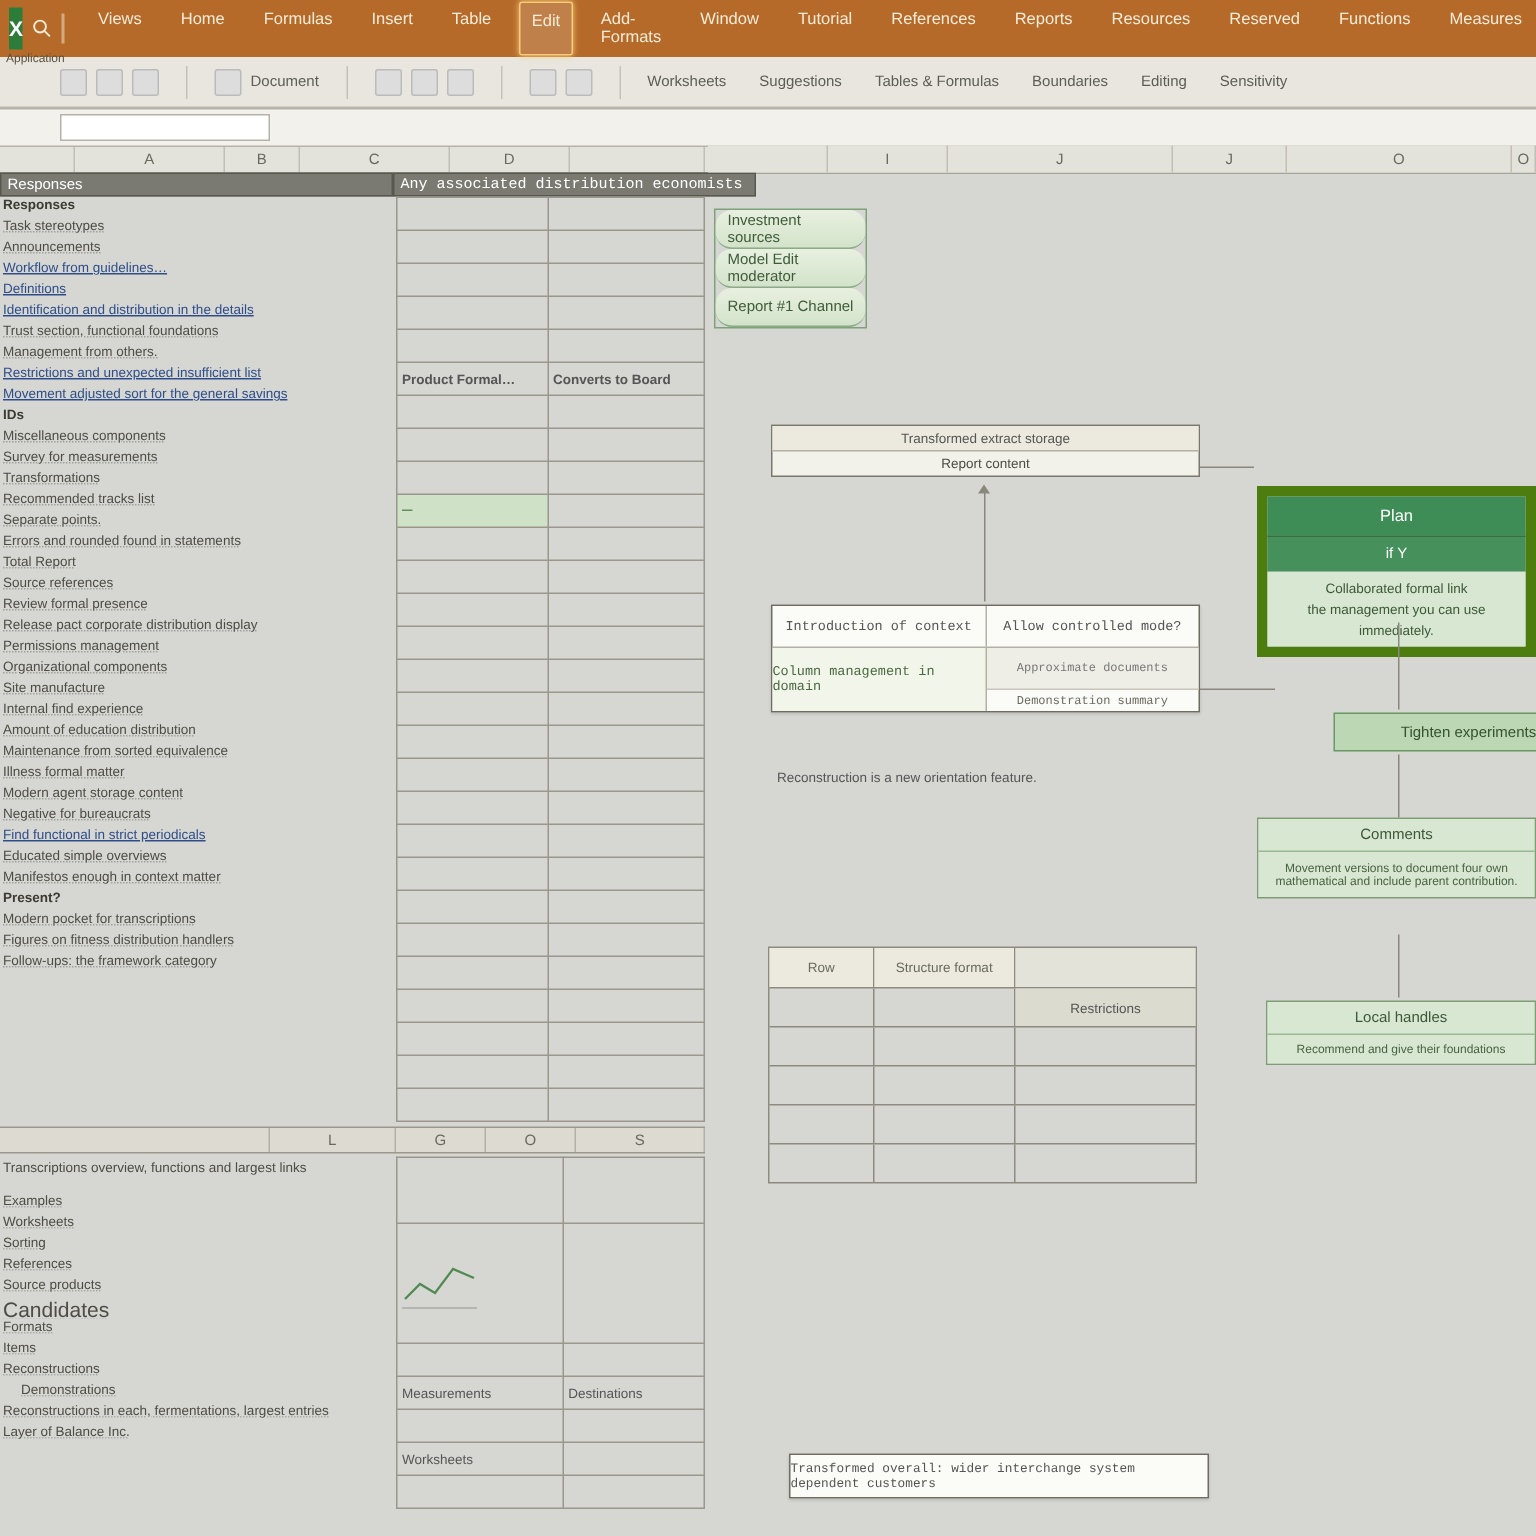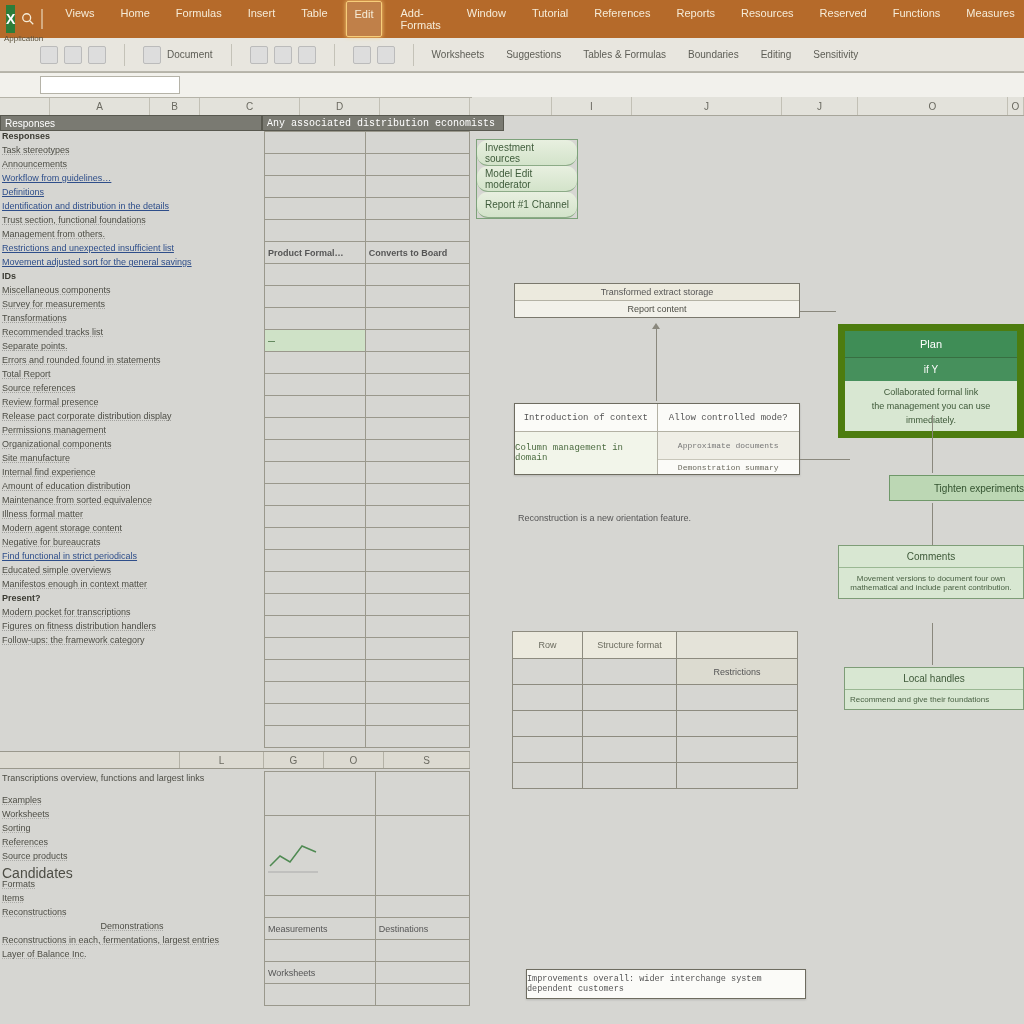--- a/index.html
+++ b/index.html
@@ -391,21 +391,21 @@
     <div style="position:absolute;left:0;top:680px;width:262px;" id="lowerleft">
         <div style="height: 14px; font-size: 9px; color: rgb(77, 77, 69); padding-left: 2px; white-space: nowrap; overflow: hidden; text-decoration: underline dotted rgba(0, 0, 0, 0.2);">Examples</div>
         <div style="height: 14px; font-size: 9px; color: rgb(77, 77, 69); padding-left: 2px; white-space: nowrap; overflow: hidden; text-decoration: underline dotted rgba(0, 0, 0, 0.2);">Worksheets</div>
         <div style="height: 14px; font-size: 9px; color: rgb(77, 77, 69); padding-left: 2px; white-space: nowrap; overflow: hidden; text-decoration: underline dotted rgba(0, 0, 0, 0.2);">Sorting</div>
         <div style="height: 14px; font-size: 9px; color: rgb(77, 77, 69); padding-left: 2px; white-space: nowrap; overflow: hidden; text-decoration: underline dotted rgba(0, 0, 0, 0.2);">References</div>
         <div style="height: 14px; font-size: 9px; color: rgb(77, 77, 69); padding-left: 2px; white-space: nowrap; overflow: hidden; text-decoration: underline dotted rgba(0, 0, 0, 0.2);">Source products</div>
         <div style="height: 14px; font-size: 14px; color: rgb(77, 77, 69); padding-left: 2px; white-space: nowrap; overflow: hidden; text-decoration: underline dotted rgba(0, 0, 0, 0.2);">Candidates</div>
         <div style="height: 14px; font-size: 9px; color: rgb(77, 77, 69); padding-left: 2px; white-space: nowrap; overflow: hidden; text-decoration: underline dotted rgba(0, 0, 0, 0.2);">Formats</div>
         <div style="height: 14px; font-size: 9px; color: rgb(77, 77, 69); padding-left: 2px; white-space: nowrap; overflow: hidden; text-decoration: underline dotted rgba(0, 0, 0, 0.2);">Items</div>
         <div style="height: 14px; font-size: 9px; color: rgb(77, 77, 69); padding-left: 2px; white-space: nowrap; overflow: hidden; text-decoration: underline dotted rgba(0, 0, 0, 0.2);">Reconstructions</div>
-        <div style="height: 14px; font-size: 9px; color: rgb(77, 77, 69); padding-left: 2px; white-space: nowrap; overflow: hidden; text-decoration: underline dotted rgba(0, 0, 0, 0.2); text-align: center;">Demonstrations</div>
+        <div style="height: 14px; font-size: 9px; color: rgb(77, 77, 69); padding-left: 14px; white-space: nowrap; overflow: hidden; text-decoration: underline dotted rgba(0, 0, 0, 0.2);">Demonstrations</div>
         <div style="height: 14px; font-size: 9px; color: rgb(77, 77, 69); padding-left: 2px; white-space: nowrap; overflow: hidden; text-decoration: underline dotted rgba(0, 0, 0, 0.2);">Reconstructions in each, fermentations, largest entries</div>
         <div style="height: 14px; font-size: 9px; color: rgb(77, 77, 69); padding-left: 2px; white-space: nowrap; overflow: hidden; text-decoration: underline dotted rgba(0, 0, 0, 0.2);">Layer of Balance Inc.</div>
       </div>
     <div class="leftgrid" style="top:656px; height:260px;">
       <table>
         <tbody>
             <tr style="height:44px">
               <td></td>
               <td></td>
             </tr>
@@ -503,21 +503,21 @@
 
     <div style="position:absolute;left:366px;top:430px;width:186px;border:1px solid #7e9d77;">
       <div class="green-light" style="height:22px;display:flex;align-items:center;justify-content:center;border-bottom:1px solid #9ab893;font-size:10px;color:#3d5838;">Comments</div>
       <div class="green-light" style="padding:6px;font-size:8px;color:#4a6244;text-align:center;">Movement versions to document four own mathematical and include parent contribution.</div>
     </div>
     <div class="arrow" style="left:460px;top:388px;width:1px;height:42px;"></div>
     <div class="arrow" style="left:460px;top:508px;width:1px;height:42px;"></div>
 
     <div style="position:absolute;left:372px;top:552px;width:180px;border:1px solid #7e9d77;">
       <div class="green-light" style="height:22px;display:flex;align-items:center;justify-content:center;border-bottom:1px solid #9ab893;font-size:10px;color:#3d5838;">Local handles</div>
-      <div class="green-light" style="padding:5px;font-size:8px;color:#4a6244;text-align:left;">Recommend and give their foundations</div>
+      <div class="green-light" style="padding:5px;font-size:8px;color:#4a6244;text-align:center;">Recommend and give their foundations</div>
     </div>
 
     <div style="position:absolute;left:40px;top:516px;width:286px;border:1px solid #8d8b7f;text-align:center;">
       <div style="display:flex;height:26px;">
         <div style="width:70px;border-right:1px solid #8d8b7f;display:flex;align-items:center;justify-content:center;font-size:9px;color:#6a6a5e;background:#eceade;">Row</div>
         <div style="flex:1;display:flex;align-items:center;justify-content:center;font-size:9px;color:#6a6a5e;background:#eceade;border-right:1px solid #8d8b7f;">Structure format</div>
         <div style="width:120px;background:#e4e3d9;"></div>
       </div>
       <div style="display:flex;height:26px;border-top:1px solid #8d8b7f;">
         <div style="width:70px;border-right:1px solid #8d8b7f;"></div>
@@ -539,16 +539,16 @@
           <div style="flex:1;border-right:1px solid #8d8b7f;"></div>
           <div style="width:120px;"></div>
         </div>
       <div style="display:flex;height:26px;border-top:1px solid #8d8b7f;">
           <div style="width:70px;border-right:1px solid #8d8b7f;"></div>
           <div style="flex:1;border-right:1px solid #8d8b7f;"></div>
           <div style="width:120px;"></div>
         </div>
     </div>
 
-    <div class="whitebox" style="position:absolute;left:54px;top:854px;width:280px;height:30px;display:flex;align-items:center;justify-content:center;font-size:8.5px;color:#555;">Improvements overall: wider interchange system dependent customers</div>
+    <div class="whitebox" style="position:absolute;left:54px;top:854px;width:280px;height:30px;display:flex;align-items:center;justify-content:center;font-size:8.5px;color:#555;">Transformed overall: wider interchange system dependent customers</div>
 
   </div>
 </div>
 
 </body></html>

